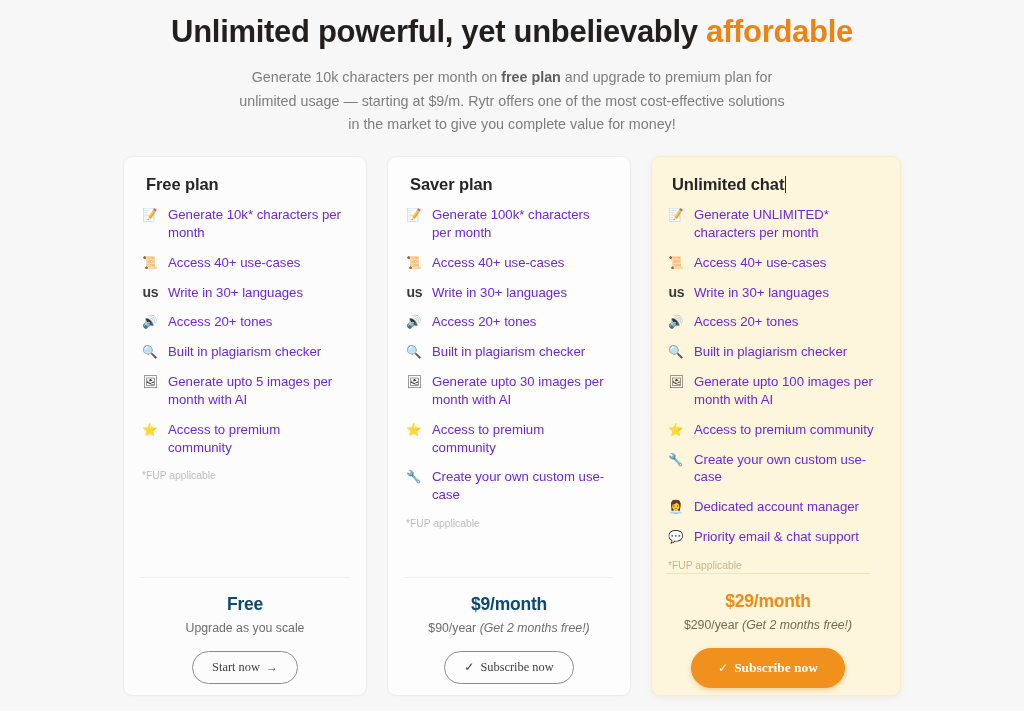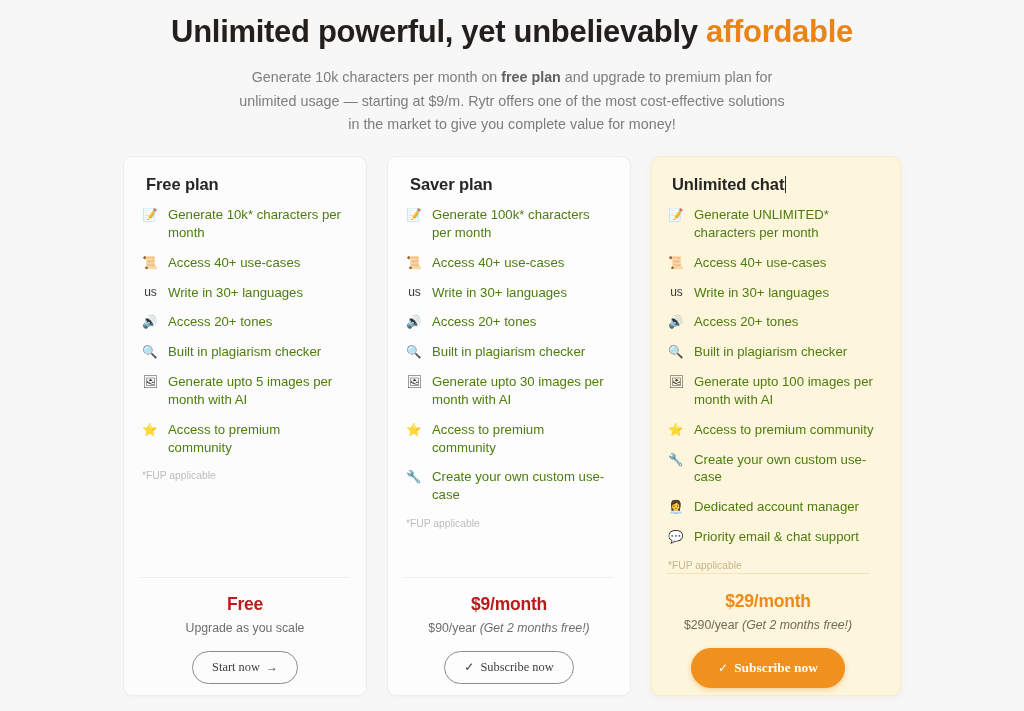--- a/index.html
+++ b/index.html
@@ -111,31 +111,31 @@
   .f-icon {
     flex: 0 0 17px;
     width: 17px;
     font-size: 12.5px;
     line-height: 17px;
     text-align: center;
     font-family: "DejaVu Sans", sans-serif;
     filter: saturate(0.95);
   }
   .f-icon.flag {
-    font-size: 12px;
-    font-weight: normal;
+    font-size: 14px;
+    font-weight: bold;
     color: #3a3a3a;
     font-family: "Liberation Sans", sans-serif;
     letter-spacing: -0.2px;
   }
 
   .f-text {
     font-size: 13.2px;
     line-height: 1.35;
-    color: #4d7c0f;
+    color: #6d28d9;
     max-width: 178px;
   }
   .card.highlight .f-text { max-width: 186px; }
 
   .fup {
     font-size: 10.3px;
     color: #bdbdbd;
     padding-left: 2px;
     margin-top: 2px;
   }
@@ -156,21 +156,21 @@
     left: 14px;
     right: 30px;
     border-top: 1px solid #f1e4bc;
     height: 122px;
     padding-top: 17px;
   }
 
   .price {
     font-size: 17.5px;
     font-weight: bold;
-    color: #b91c1c;
+    color: #0c4a6e;
     letter-spacing: -0.2px;
   }
   .card.highlight .price { color: #ec8b17; }
 
   .price-sub {
     margin-top: 6px;
     font-size: 12.3px;
     color: #6e6e6e;
   }
   .price-sub i { font-style: italic; }

